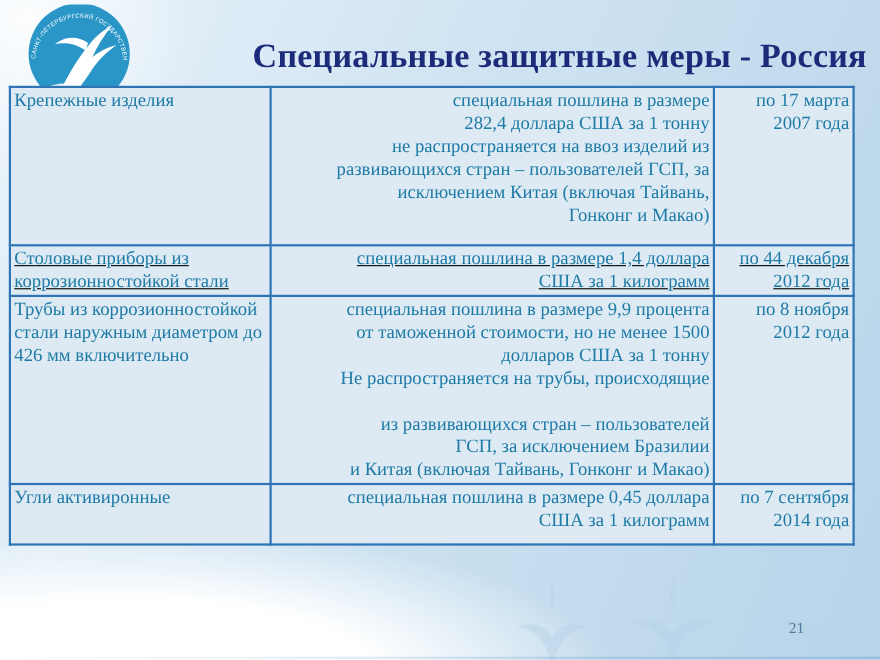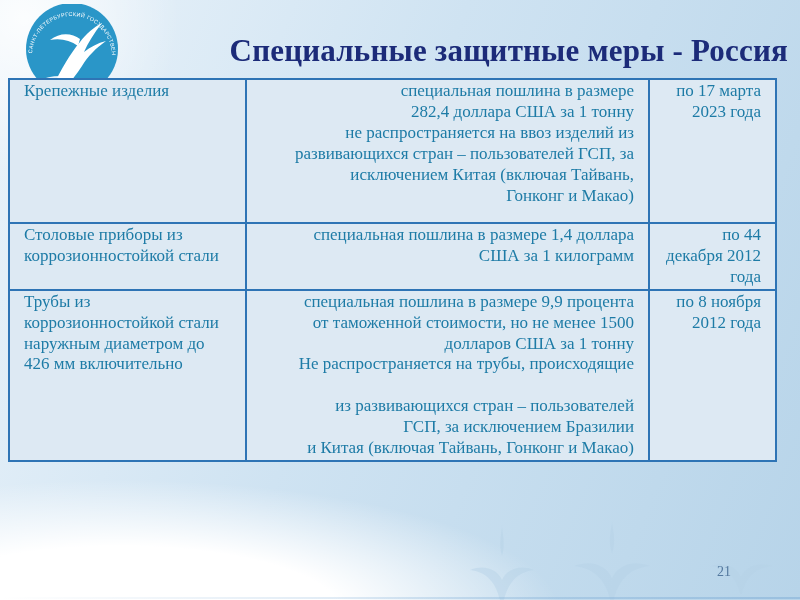--- a/index.html
+++ b/index.html
@@ -25,26 +25,26 @@
   table.measures{
     position:absolute;left:8px;top:78px;width:767px;
     border-collapse:collapse;table-layout:fixed;
   }
   table.measures td{
     border:2px solid #2e74b5;
     background:#dde9f3;
     color:#1d7ba6;
     font-size:17px;line-height:1.23;
     vertical-align:top;
-    padding:1px 14px;
+    padding:1px 3px;
     overflow:hidden;
   }
   td.measure{text-align:left;}
   td.duty,td.period{text-align:right;white-space:pre-line;}
-  tr.r1{height:144px;} tr.r2{height:46px;} tr.r3{height:148px;} tr.r4{height:48px;} tr.r5{height:55px;}
+  tr.r1{height:144px;} tr.r2{height:46px;text-decoration:underline;} tr.r3{height:148px;} tr.r4{height:48px;} tr.r5{height:55px;}
   .page-number{
     position:absolute;left:700px;top:564px;width:48px;
     text-align:center;font-size:14px;color:#54799f;
   }
   .bottom-line{
     position:absolute;left:0;bottom:1px;width:800px;height:2px;
     background:linear-gradient(to right, rgba(130,175,215,0) 0%, rgba(130,175,215,.35) 60%, rgba(130,175,215,.55) 100%);
   }
 </style>
 </head>
@@ -93,39 +93,45 @@
     </colgroup>
     <tbody>
       <tr class="r1">
         <td class="measure">Крепежные изделия</td>
         <td class="duty">специальная пошлина в размере
 282,4 доллара США за 1 тонну
 не распространяется на ввоз изделий из
 развивающихся стран – пользователей ГСП, за
 исключением Китая (включая Тайвань,
 Гонконг и Макао)</td>
-        <td class="period">по 17 марта 2023 года</td>
+        <td class="period">по 17 марта 2007 года</td>
       </tr>
       <tr class="r2">
         <td class="measure">Столовые приборы из коррозионностойкой стали</td>
         <td class="duty">специальная пошлина в размере 1,4 доллара
 США за 1 килограмм</td>
         <td class="period">по 44 декабря 2012 года</td>
       </tr>
       <tr class="r3">
         <td class="measure">Трубы из коррозионностойкой стали наружным диаметром до 426 мм включительно</td>
         <td class="duty">специальная пошлина в размере 9,9 процента
 от таможенной стоимости, но не менее 1500
 долларов США за 1 тонну
 Не распространяется на трубы, происходящие
 
 из развивающихся стран – пользователей
 ГСП, за исключением Бразилии
 и Китая (включая Тайвань, Гонконг и Макао)</td>
         <td class="period">по 8 ноября 2012 года</td>
       </tr>
+      <tr class="r5">
+        <td class="measure">Угли активиронные</td>
+        <td class="duty">специальная пошлина в размере 0,45 доллара
+США за 1 килограмм</td>
+        <td class="period">по 7 сентября 2014 года</td>
+      </tr>
     </tbody>
   </table>
 
   <div class="page-number">21</div>
 
   <div class="bottom-line"></div>
 </div>
 
 </body></html>

